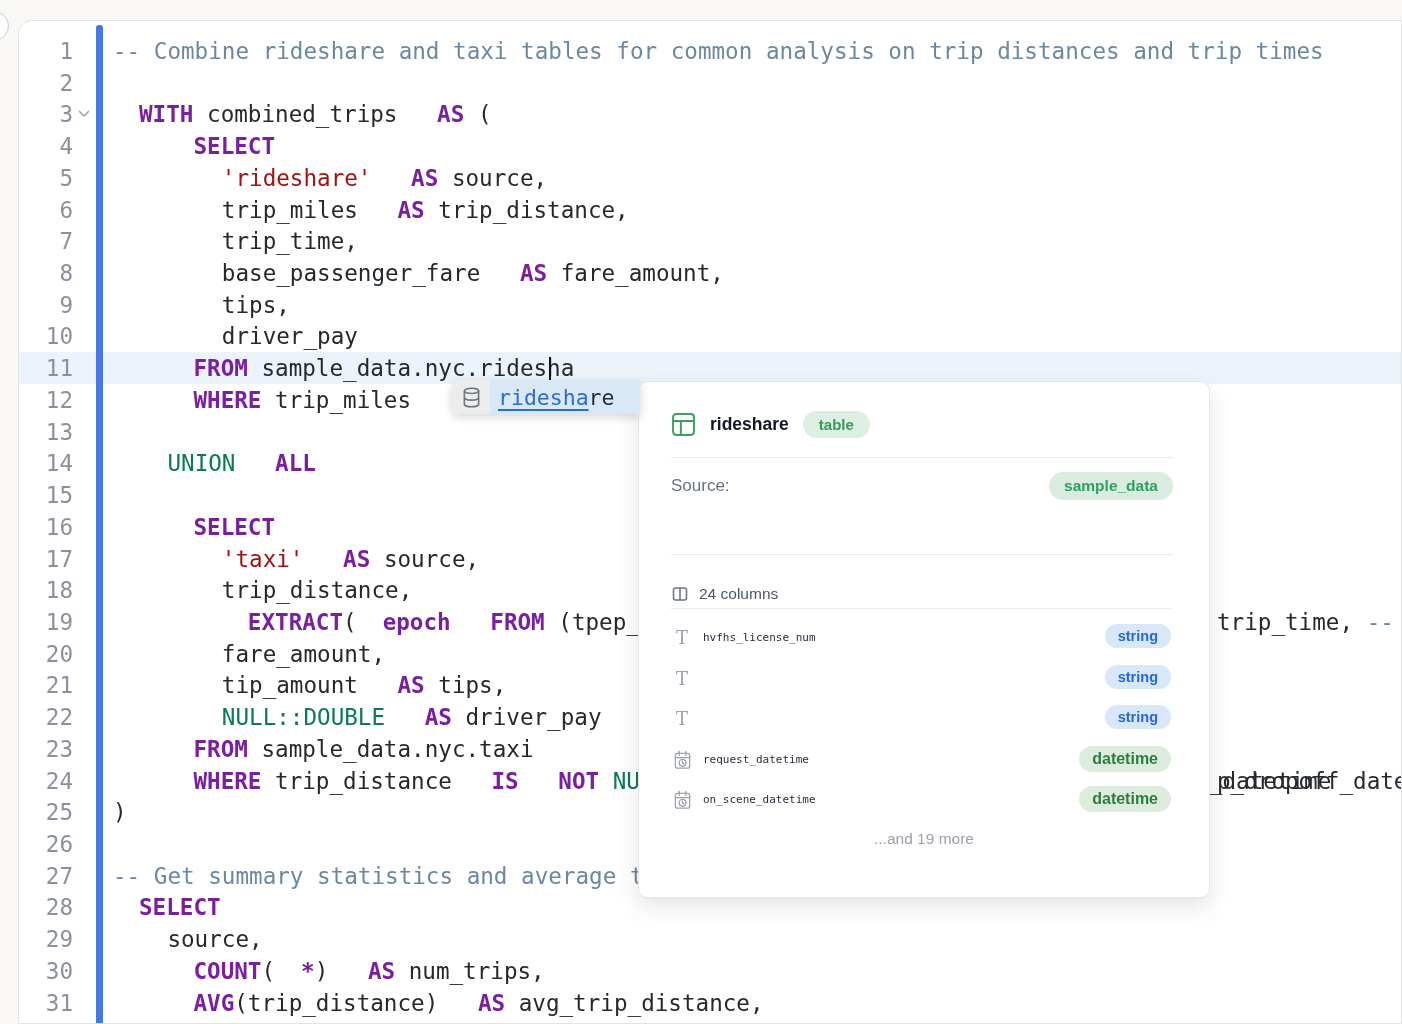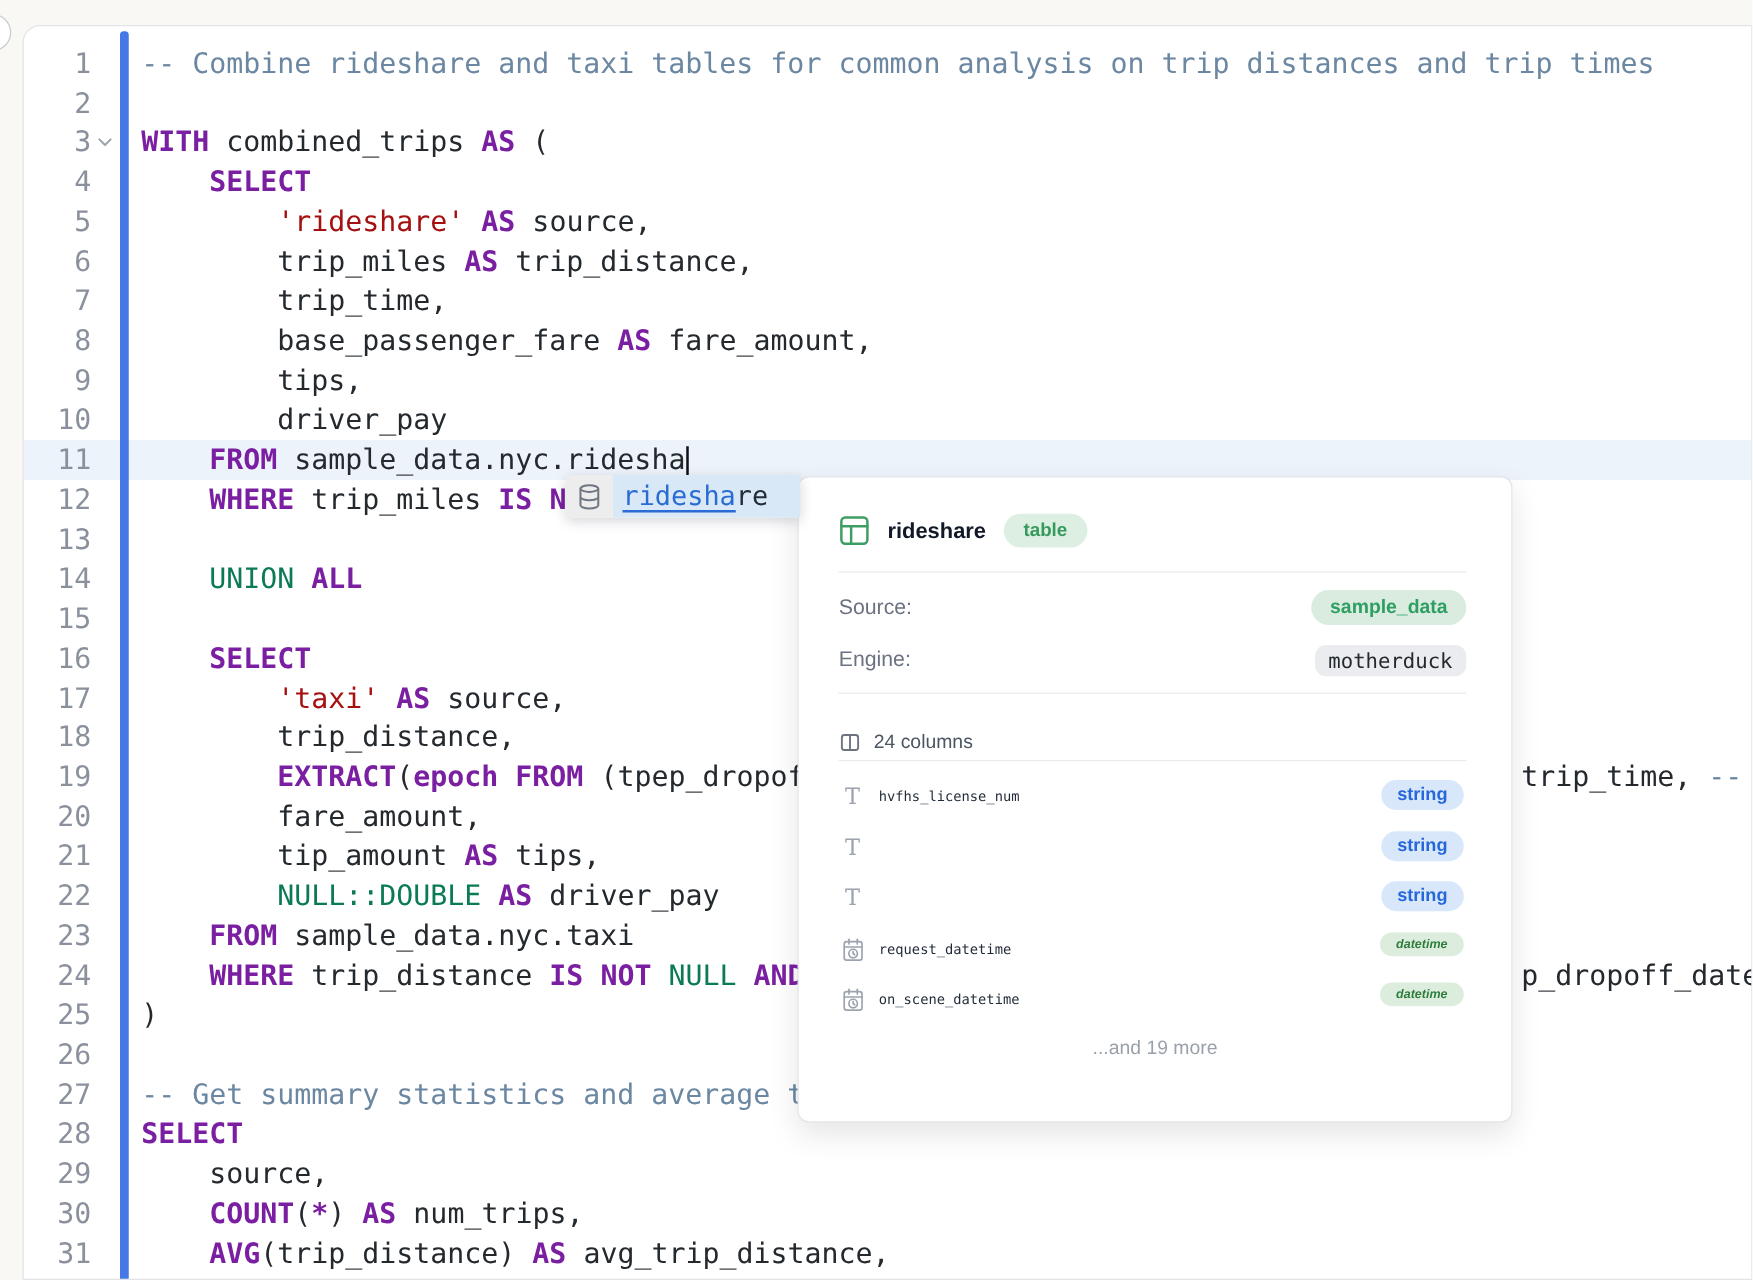--- a/index.html
+++ b/index.html
@@ -19,21 +19,21 @@
   .blue-bar { position:absolute; left:77px; top:4px; width:7px; height:1000px;
     background:#4577e6; border-radius:3px; z-index:2; }
 
   .crow { position:absolute; left:0; right:0; height:32px; line-height:32px;
     font-family:"DejaVu Sans Mono", monospace; font-size:22.6px; white-space:pre; z-index:1; }
   .crow.active { background:#edf3fa; }
   .ln { position:absolute; left:6px; width:48px; text-align:right; color:#8b919c; }
   .codetext { position:absolute; left:94px; }
   .frag { position:absolute; top:0; white-space:pre; }
 
-  .kw  { color:#7b1fa2; font-weight:bold; }
+  .kw  { color:#7b1fa2; font-weight:bold;margin-left:26px; }
   .ty  { color:#0b7a56; }
   .str { color:#a51111; }
   .com { color:#6b87a2; }
   .pl  { color:#24292e; }
 
   .fold-chevron { position:absolute; left:56px; top:77px; width:18px; height:32px;
     display:flex; align-items:center; justify-content:center; color:#9aa3ad; z-index:3; }
 
   .cursor { position:absolute; left:530px; top:336px; width:2px; height:24px; background:#111; z-index:3; }
 
@@ -65,21 +65,21 @@
   .cols-summary { position:absolute; left:32px; top:198px; height:28px; display:flex;
     align-items:center; gap:10px; color:#4b5563; font-size:15.5px; }
   .col-row { position:absolute; left:32px; right:38px; height:30px; }
   .col-icon { position:absolute; left:0; top:3px; width:22px; height:24px; color:#9ca3af;
     display:flex; align-items:center; justify-content:center; }
   .t-glyph { font-family:"DejaVu Serif", serif; font-size:18px; color:#9ca3af; line-height:24px; }
   .col-name { position:absolute; left:32px; top:0; line-height:30px;
     font-family:"DejaVu Sans Mono", monospace; font-size:11px; color:#1f2937; }
   .col-pill { position:absolute; right:0; top:1px; }
   .pill-string { background:#d8e7f9; color:#2668d9; font-weight:bold; font-size:14.5px; padding:4px 13px; }
-  .pill-datetime { background:#dcedde; color:#2e7d3b; font-weight:bold; font-size:10px; padding:4px 13px;font-style:italic; }
+  .pill-datetime { background:#dcedde; color:#2e7d3b; font-weight:bold; font-size:16px; padding:4px 13px; }
   .more-cols { position:absolute; left:0; right:0; top:448px; text-align:center; color:#9aa1ab; font-size:15.5px; }
 </style>
 </head>
 <body>
 
 <div class="screen">
 
   <div class="edge-circle"></div>
 
   <div class="panel">
@@ -152,24 +152,20 @@
       <span class="card-title">rideshare</span>
       <span class="pill pill-table">table</span>
     </div>
 
     <div class="divider" style="top:75px;"></div>
 
     <div class="meta-row" style="top:88px;">
       <span class="meta-label">Source:</span>
       <span class="pill pill-source">sample_data</span>
     </div>
-    <div class="meta-row" style="top:130px;">
-      <span class="meta-label">Engine:</span>
-      <span class="pill pill-engine">motherduck</span>
-    </div>
 
     <div class="divider" style="top:172px;"></div>
 
     <div class="cols-summary">
       <span style="display:flex; color:#6b7280;">
         <svg width="18" height="18" viewBox="0 0 18 18" fill="none" stroke="currentColor" stroke-width="1.5">
           <rect x="2.5" y="3" width="13" height="12" rx="2"></rect>
           <line x1="9" y1="3" x2="9" y2="15"></line>
         </svg>
       </span>

